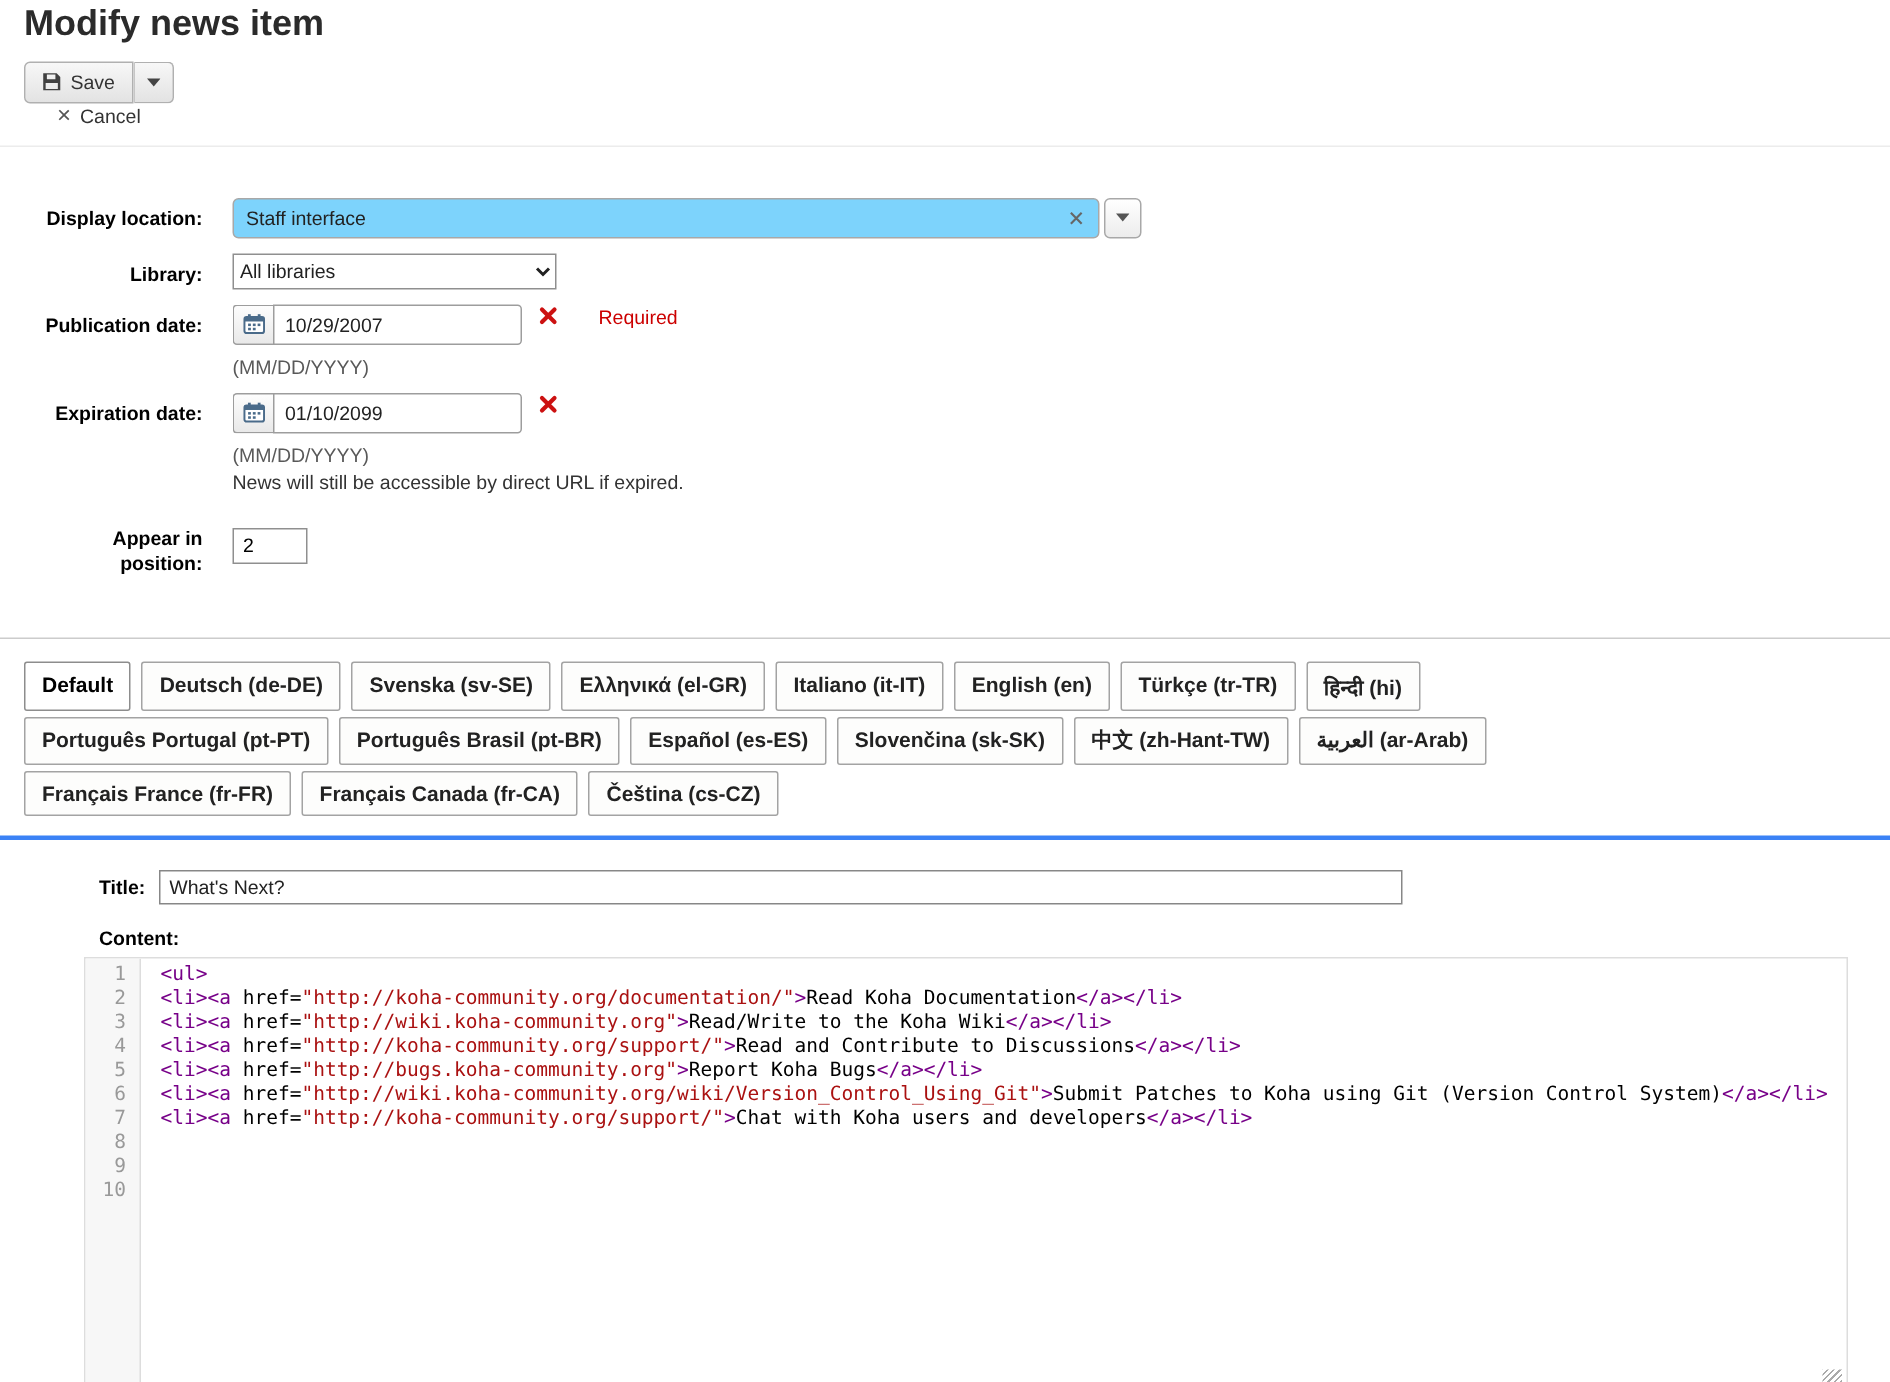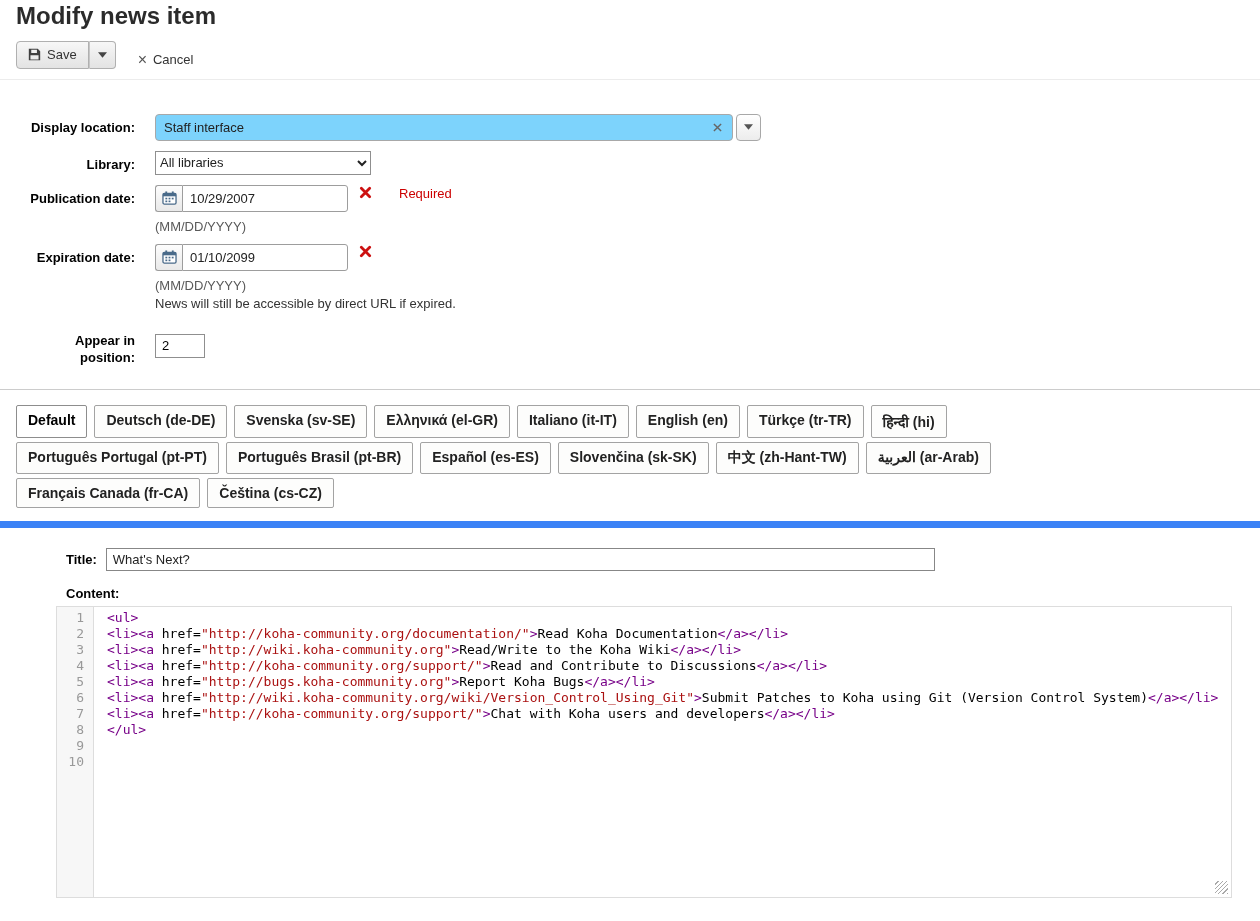--- a/index.html
+++ b/index.html
@@ -14,21 +14,21 @@
 
   
   h1.page-title {
     font-size: 24px;
     font-weight: bold;
     color: #2b2b2b;
     margin: 2px 0 10px 16px;
     line-height: 1.2;
   }
   .toolbar-wrap { border-bottom: 1px solid #ececec; padding: 0 16px 10px 16px; }
-  .toolbar { display: flex; align-items: flex-end; }
+  .toolbar { display: flex; align-items: flex-start; flex-direction: column; }
   .btn-group { display: inline-flex; }
   .btn {
     display: inline-flex; align-items: center; gap: 6px;
     height: 28px; padding: 0 11px;
     background: linear-gradient(#f7f7f7, #e3e3e3);
     border: 1px solid #b0b0b0;
     color: #333; font-size: 13px; font-family: inherit;
     cursor: pointer;
   }
   .btn.main { border-radius: 4px 0 0 4px; }
@@ -90,22 +90,22 @@
   .hint { color: #595959; margin-top: 7px; }
   .note { color: #333; margin-top: 3px; }
 
   input.position-input {
     width: 50px; height: 24px; border: 1px solid #8f8f8f;
     padding: 0 6px; font-size: 13px; font-family: inherit; margin-top: 3px;
   }
 
   
   .tabs-section {
-    margin-top: 22px;
-    border-top: 1px solid #ccc; border-bottom: 7px solid #3b82f6;
+    margin-top: 40px;
+    border-top: 1px solid #ccc; border-bottom: 3px solid #3b82f6;
     padding: 15px 16px 9px 16px;
   }
   .tab-row { display: flex; gap: 7px; margin-bottom: 4px; }
   .lang-tab {
     display: inline-block;
     border: 1px solid #a3a3a3; background: #fdfdfc;
     padding: 6px 11px;
     font-size: 14px; font-weight: bold; color: #222;
     text-decoration: none; white-space: nowrap; border-radius: 2px;
   }
@@ -306,20 +306,21 @@
     </div>
     <div class="tab-row">
       <a class="lang-tab" href="#">Português Portugal (pt-PT)</a>
       <a class="lang-tab" href="#">Português Brasil (pt-BR)</a>
       <a class="lang-tab" href="#">Español (es-ES)</a>
       <a class="lang-tab" href="#">Slovenčina (sk-SK)</a>
       <a class="lang-tab" href="#">中文 (zh-Hant-TW)</a>
       <a class="lang-tab" href="#">العربية (ar-Arab)</a>
     </div>
     <div class="tab-row">
+      <a class="lang-tab" href="#">Français France (fr-FR)</a>
       <a class="lang-tab" href="#">Français Canada (fr-CA)</a>
       <a class="lang-tab" href="#">Čeština (cs-CZ)</a>
     </div>
   </div>
 
 <div class="editor-section">
   <div class="title-row">
     <span class="inline-label">Title:</span>
     <input class="title-input" value="What's Next?" style="">
   </div>
@@ -339,18 +340,17 @@
         <div class="line-number">10</div>
       </div>
     <div class="code">
         <div class="code-line"><span class="tok-tag">&lt;ul&gt;</span></div>
         <div class="code-line"><span class="tok-tag">&lt;li&gt;&lt;a</span><span class="tok-text"> </span><span class="tok-attr">href</span><span class="tok-text">=</span><span class="tok-string">"http://koha-community.org/documentation/"</span><span class="tok-tag">&gt;</span><span class="tok-text">Read Koha Documentation</span><span class="tok-tag">&lt;/a&gt;&lt;/li&gt;</span></div>
         <div class="code-line"><span class="tok-tag">&lt;li&gt;&lt;a</span><span class="tok-text"> </span><span class="tok-attr">href</span><span class="tok-text">=</span><span class="tok-string">"http://wiki.koha-community.org"</span><span class="tok-tag">&gt;</span><span class="tok-text">Read/Write to the Koha Wiki</span><span class="tok-tag">&lt;/a&gt;&lt;/li&gt;</span></div>
         <div class="code-line"><span class="tok-tag">&lt;li&gt;&lt;a</span><span class="tok-text"> </span><span class="tok-attr">href</span><span class="tok-text">=</span><span class="tok-string">"http://koha-community.org/support/"</span><span class="tok-tag">&gt;</span><span class="tok-text">Read and Contribute to Discussions</span><span class="tok-tag">&lt;/a&gt;&lt;/li&gt;</span></div>
         <div class="code-line"><span class="tok-tag">&lt;li&gt;&lt;a</span><span class="tok-text"> </span><span class="tok-attr">href</span><span class="tok-text">=</span><span class="tok-string">"http://bugs.koha-community.org"</span><span class="tok-tag">&gt;</span><span class="tok-text">Report Koha Bugs</span><span class="tok-tag">&lt;/a&gt;&lt;/li&gt;</span></div>
         <div class="code-line"><span class="tok-tag">&lt;li&gt;&lt;a</span><span class="tok-text"> </span><span class="tok-attr">href</span><span class="tok-text">=</span><span class="tok-string">"http://wiki.koha-community.org/wiki/Version_Control_Using_Git"</span><span class="tok-tag">&gt;</span><span class="tok-text">Submit Patches to Koha using Git (Version Control System)</span><span class="tok-tag">&lt;/a&gt;&lt;/li&gt;</span></div>
         <div class="code-line"><span class="tok-tag">&lt;li&gt;&lt;a</span><span class="tok-text"> </span><span class="tok-attr">href</span><span class="tok-text">=</span><span class="tok-string">"http://koha-community.org/support/"</span><span class="tok-tag">&gt;</span><span class="tok-text">Chat with Koha users and developers</span><span class="tok-tag">&lt;/a&gt;&lt;/li&gt;</span></div>
-        <div class="code-line"><span class="tok-tag">&lt;/ul&gt;</span></div>
         <div class="code-line">&nbsp;</div>
       </div>
     <div class="resize-handle"></div>
   </div>
 </div>
 
 </body></html>

